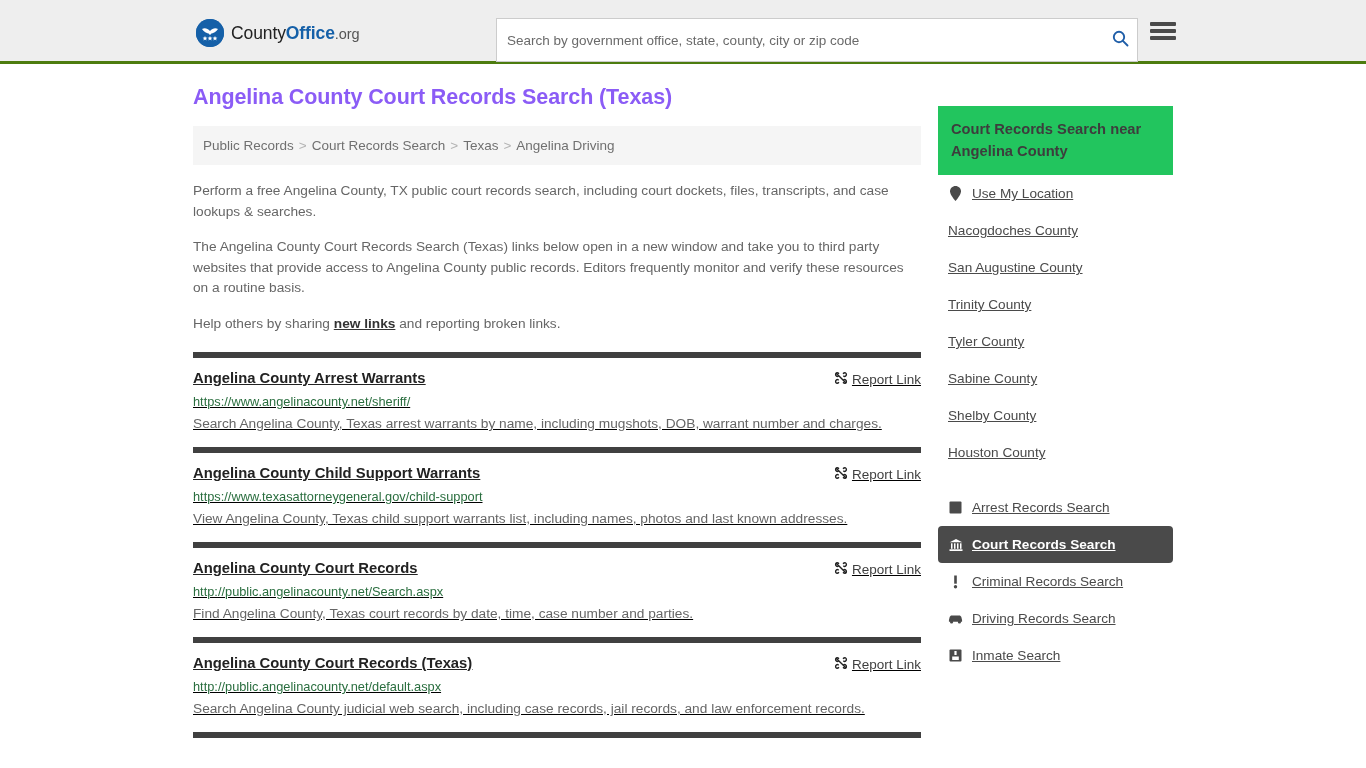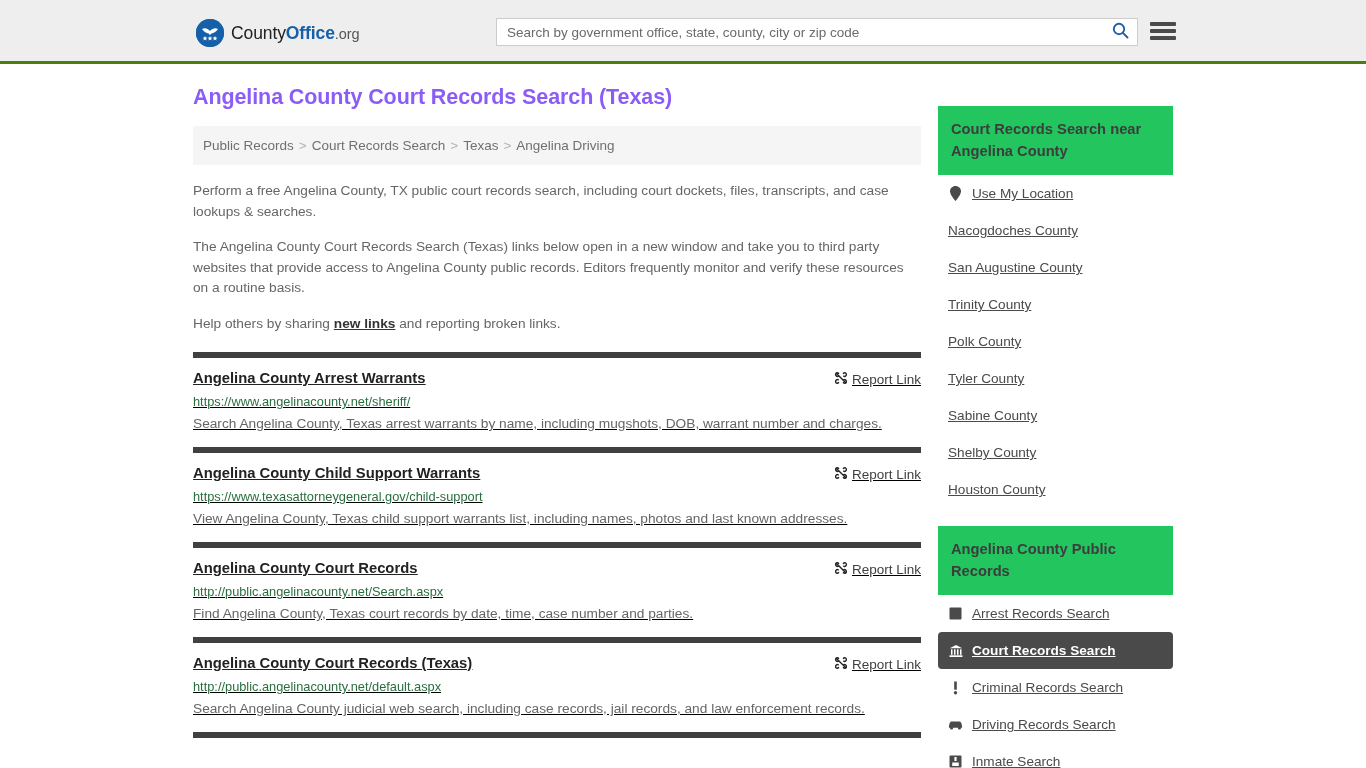--- a/index.html
+++ b/index.html
@@ -51,21 +51,21 @@
   }
   .logo-text .b { color: #1560a8; font-weight: bold; }
   .logo-text .n { color: #222222; font-weight: normal; }
   .logo-text .o { color: #555555; font-size: 14.5px; }
 
   .search-wrap {
     position: absolute;
     left: 496px;
     top: 18px;
     width: 642px;
-    height: 28px;
+    height: 44px;
     background: #ffffff;
     border: 1px solid #cccccc;
     display: flex;
     align-items: center;
   }
   .search-input {
     flex: 1 1 auto;
     height: 26px;
     border: 0;
     outline: none;
@@ -431,25 +431,20 @@
             <span class="lbl">San Augustine County</span>
           </a>
         </li>
         <li>
           <a class="side-item" href="#">
             <span class="lbl">Trinity County</span>
           </a>
         </li>
         <li>
           <a class="side-item" href="#">
-            <span class="lbl">Polk County</span>
-          </a>
-        </li>
-        <li>
-          <a class="side-item" href="#">
             <span class="lbl">Tyler County</span>
           </a>
         </li>
         <li>
           <a class="side-item" href="#">
             <span class="lbl">Sabine County</span>
           </a>
         </li>
         <li>
           <a class="side-item" href="#">
@@ -458,21 +453,20 @@
         </li>
         <li>
           <a class="side-item" href="#">
             <span class="lbl">Houston County</span>
           </a>
         </li>
       </ul>
 
       <div class="side-gap"></div>
 
-      <div class="side-card-title">Angelina County Public Records</div>
 
       <ul class="side-list">
         <li>
           <a class="side-item" href="#">
             <span class="ico">
               <svg width="13" height="13" viewBox="0 0 13 13" aria-hidden="true">
                 <rect x="0.5" y="0.5" width="12" height="12" rx="1" fill="currentColor"></rect>
               </svg>
             </span>
             <span class="lbl">Arrest Records Search</span>

